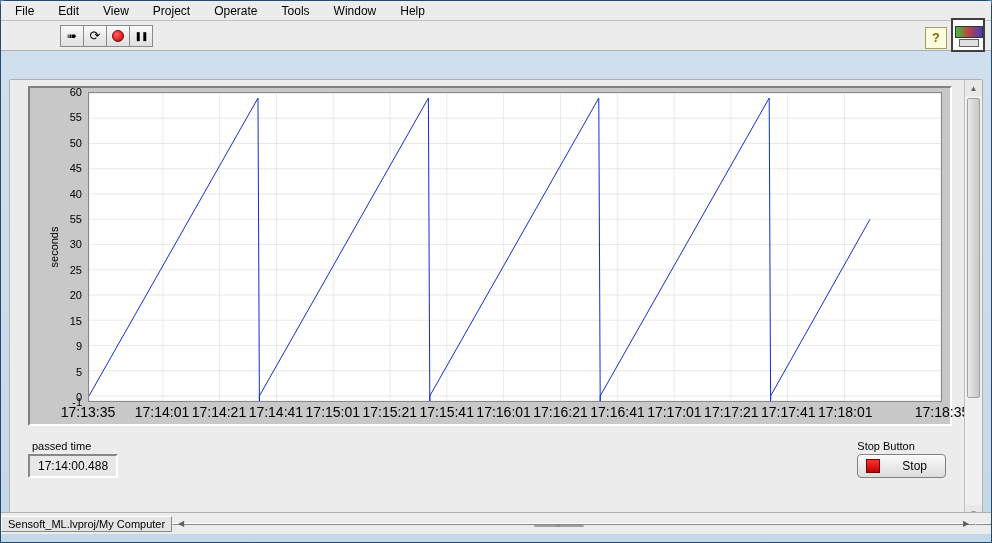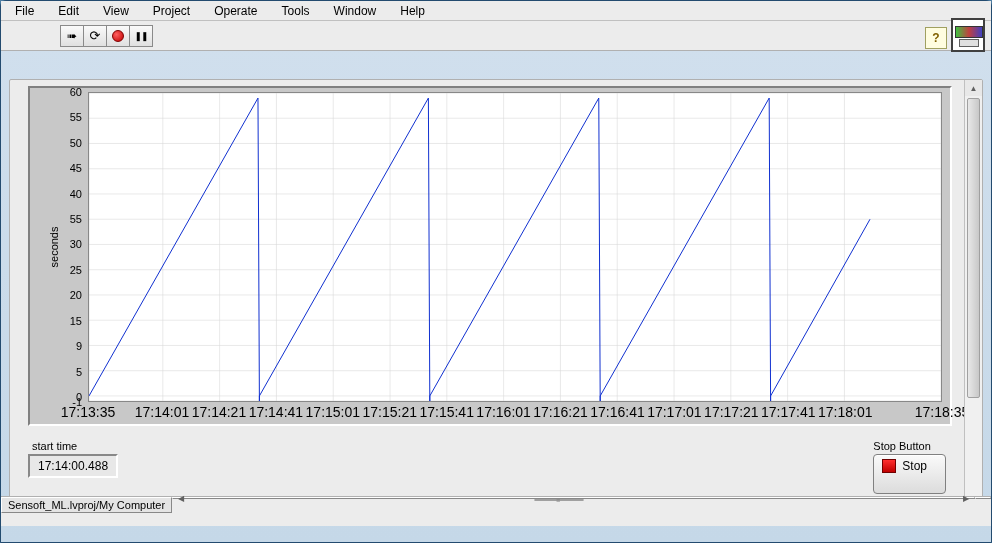--- a/index.html
+++ b/index.html
@@ -244,40 +244,40 @@
   }
   .spacer { flex: 1; }
   .stop-group { text-align: left; }
   .stop-label {
     font-size: 11px;
     margin-bottom: 2px;
   }
   .stop-btn {
     display: flex;
     align-items: flex-start;
-    gap: 6px;
+    gap: 22px;
     background: linear-gradient(to bottom, #fafafa, #dcdcdc);
     border: 1px solid #808080;
     border-radius: 4px;
-    padding: 4px 18px 20px 8px;
+    padding: 4px 18px 4px 8px;
     box-shadow: inset 0 1px 0 #fff;
   }
   .stop-square {
     width: 14px; height: 14px;
     background: linear-gradient(to bottom, #ff3030, #c00000);
     border: 1px solid #700000;
   }
   .statusbar {
     position: absolute;
-    left: 0; right: 0; bottom: 16px;
-    height: 30px;
+    left: 0; right: 0; bottom: 8px;
+    height: 22px;
     background: #ececec;
     border-top: 1px solid #b0b0b0;
     display: flex;
-    align-items: flex-start;
+    align-items: center;
     font-size: 11px;
   }
   .status-cell {
     border: 1px solid;
     border-color: #fff #888 #888 #fff;
     padding: 1px 6px;
     background: #e4e4e4;
     display: flex; align-items: center;
   }
   .status-scroll {
@@ -418,21 +418,21 @@
             <div class="x-tick" style="left: 68.6667%;">17:17:01</div>
             <div class="x-tick" style="left: 75.3333%;">17:17:21</div>
             <div class="x-tick" style="left: 82%;">17:17:41</div>
             <div class="x-tick" style="left: 88.6667%;">17:18:01</div>
             <div class="x-tick" style="left: 100%;">17:18:35</div>
           </div>
       </div>
 
       <div class="controls">
         <div class="field-group">
-          <div class="field-label">start time</div>
+          <div class="field-label">passed time</div>
           <div class="field-box">17:14:00.488</div>
         </div>
         <div class="spacer"></div>
         <div class="stop-group">
           <div class="stop-label">Stop Button</div>
           <div class="stop-btn">
             <div class="stop-square"></div>
             <span>Stop</span>
           </div>
         </div>

